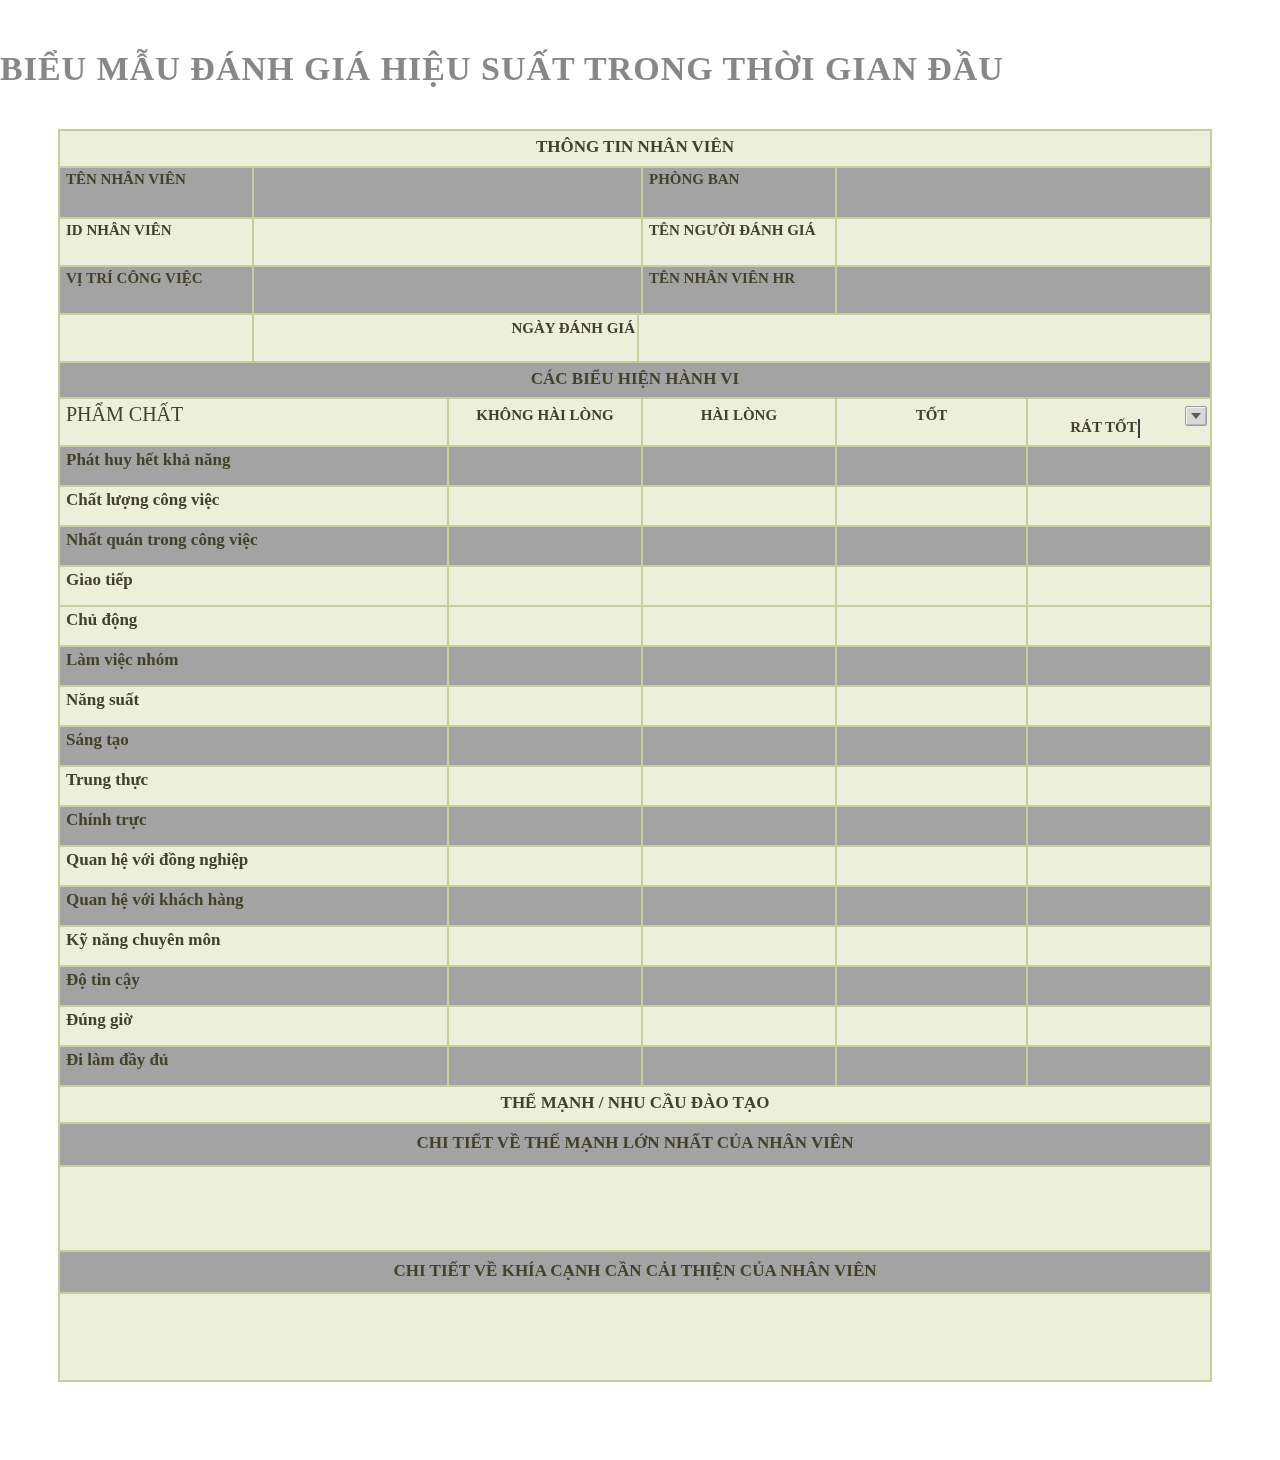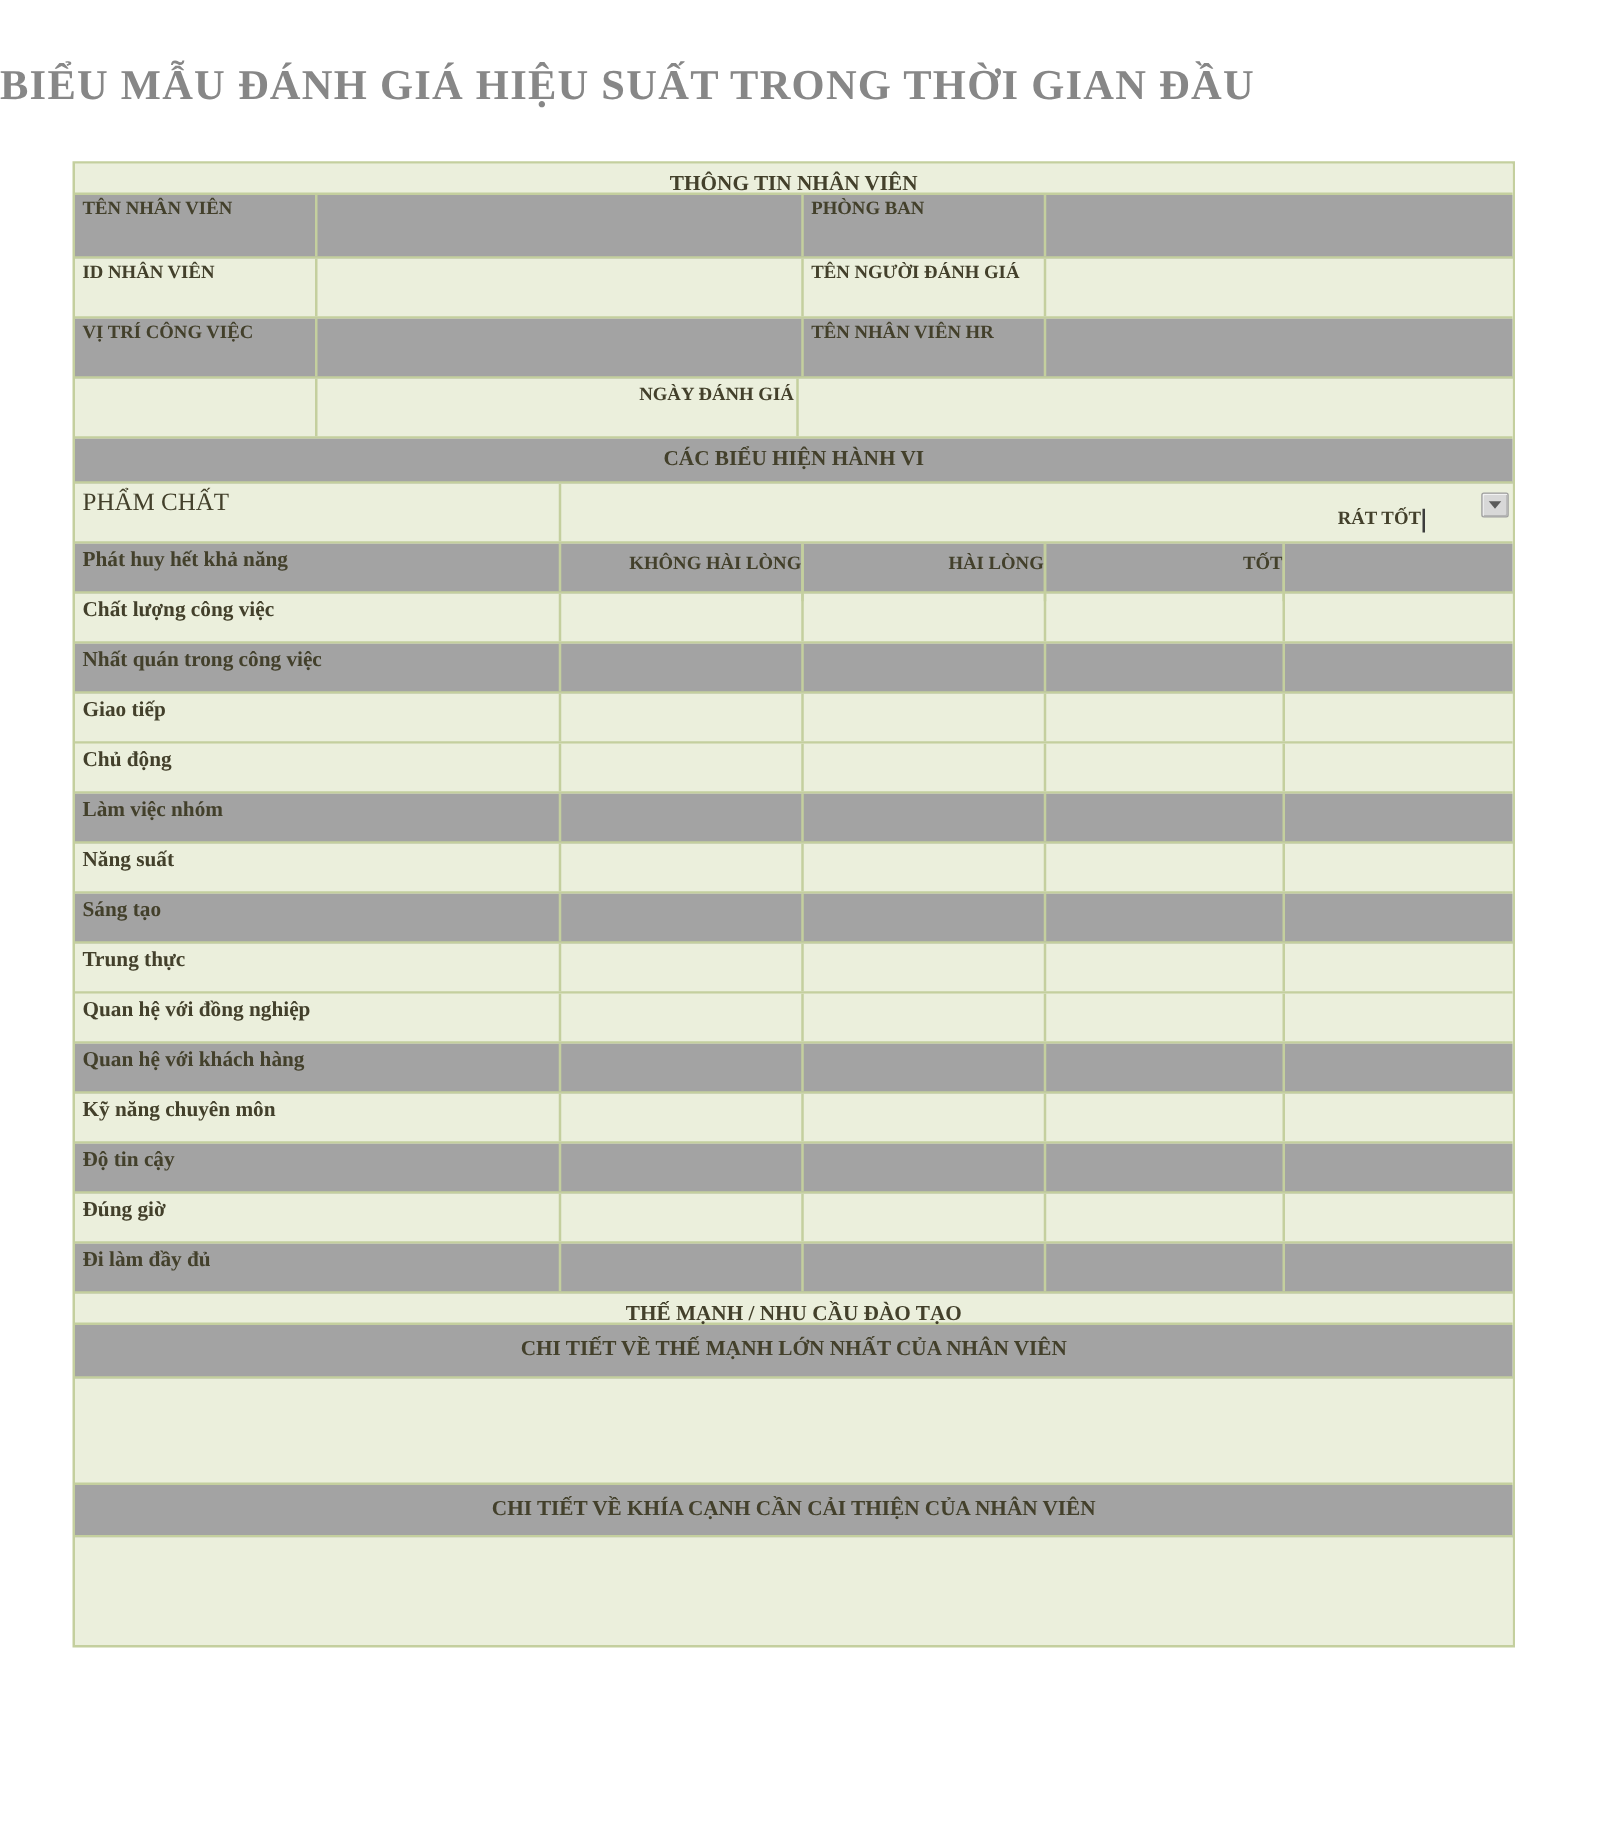--- a/index.html
+++ b/index.html
@@ -18,32 +18,32 @@
     color:var(--title);letter-spacing:1px;
   }
   .form{
     margin-left:58px;margin-top:39px;width:1154px;
     border:2px solid var(--border);background:#ffffff;
   }
   .row{display:flex;border-bottom:2px solid var(--border);align-items:stretch;}
   .row:last-child{border-bottom:none;}
   .olive{background:var(--bg);}
   .white{background:#a3a3a3;justify-content:center;}
-  .h35{height:25px}.h36{height:36px}.h40{height:40px}.h42{height:42px}
+  .h35{height:37px}.h36{height:36px}.h40{height:40px}.h42{height:42px}
   .h43{height:43px}.h48{height:48px}.h51{height:51px}.h85{height:85px}.h86{height:86px}
   .sec{display:block;text-align:center;font-weight:bold;font-size:17px;color:var(--ink);padding-top:6px;}
   .cell{border-right:2px solid var(--border);height:100%;}
   .cell.last{border-right:none;}
   .w194{width:194px;flex:0 0 194px}.w389{width:389px;flex:0 0 389px}
   .w385{width:385px;flex:0 0 385px}.w373{width:373px;flex:1 1 auto}
   .w191{width:191px;flex:0 0 191px}.w182{width:182px;flex:1 1 auto}
   .lbl{font-weight:bold;font-size:15px;color:var(--ink);padding:3px 6px;}
   .lblr{font-weight:bold;font-size:15px;color:var(--ink);text-align:right;padding:5px 2px 0 0;}
   .big{font-weight:normal;font-size:20px;color:var(--ink);padding:4px 6px;}
-  .colh{font-weight:bold;font-size:15px;color:var(--ink);text-align:right;padding-top:8px;margin-top:48px;}
+  .colh{font-weight:bold;font-size:15px;color:var(--ink);text-align:center;padding-top:8px;}
   .rowlbl{font-weight:bold;font-size:17px;color:var(--ink);padding:3px 6px;}
   .ratehead{position:relative;display:flex;justify-content:center;align-items:flex-start;
     padding-top:20px;padding-right:28px;font-weight:bold;font-size:15px;color:var(--ink);}
   .caret{display:inline-block;width:2px;height:19px;background:#3c3c3c;margin-left:1px;vertical-align:-4px;}
   .dd{position:absolute;right:3px;top:7px;width:22px;height:20px;background:#d8d8d8;
     border:1px solid #9e9e9e;border-radius:2px;
     box-shadow:inset 1px 1px 0 #f2f2f2, inset -1px -1px 0 #b5b5b5;
     display:flex;align-items:center;justify-content:center;cursor:pointer;}
   .tri{width:0;height:0;border-left:5px solid transparent;border-right:5px solid transparent;border-top:6px solid #5a5a5a;}
   .ctitle{display:block;text-align:center;font-weight:bold;font-size:17px;color:var(--ink);padding-top:9px;}
@@ -158,20 +158,27 @@
       <div class="cell w191"></div>
       <div class="cell w182 last"></div>
     </div>
     <div class="row olive h40">
       <div class="cell w389 rowlbl">Trung thực</div>
       <div class="cell w194"></div>
       <div class="cell w194"></div>
       <div class="cell w191"></div>
       <div class="cell w182 last"></div>
     </div>
+    <div class="row white h40">
+      <div class="cell w389 rowlbl">Chính trực</div>
+      <div class="cell w194"></div>
+      <div class="cell w194"></div>
+      <div class="cell w191"></div>
+      <div class="cell w182 last"></div>
+    </div>
     <div class="row olive h40">
       <div class="cell w389 rowlbl">Quan hệ với đồng nghiệp</div>
       <div class="cell w194"></div>
       <div class="cell w194"></div>
       <div class="cell w191"></div>
       <div class="cell w182 last"></div>
     </div>
     <div class="row white h40">
       <div class="cell w389 rowlbl">Quan hệ với khách hàng</div>
       <div class="cell w194"></div>

